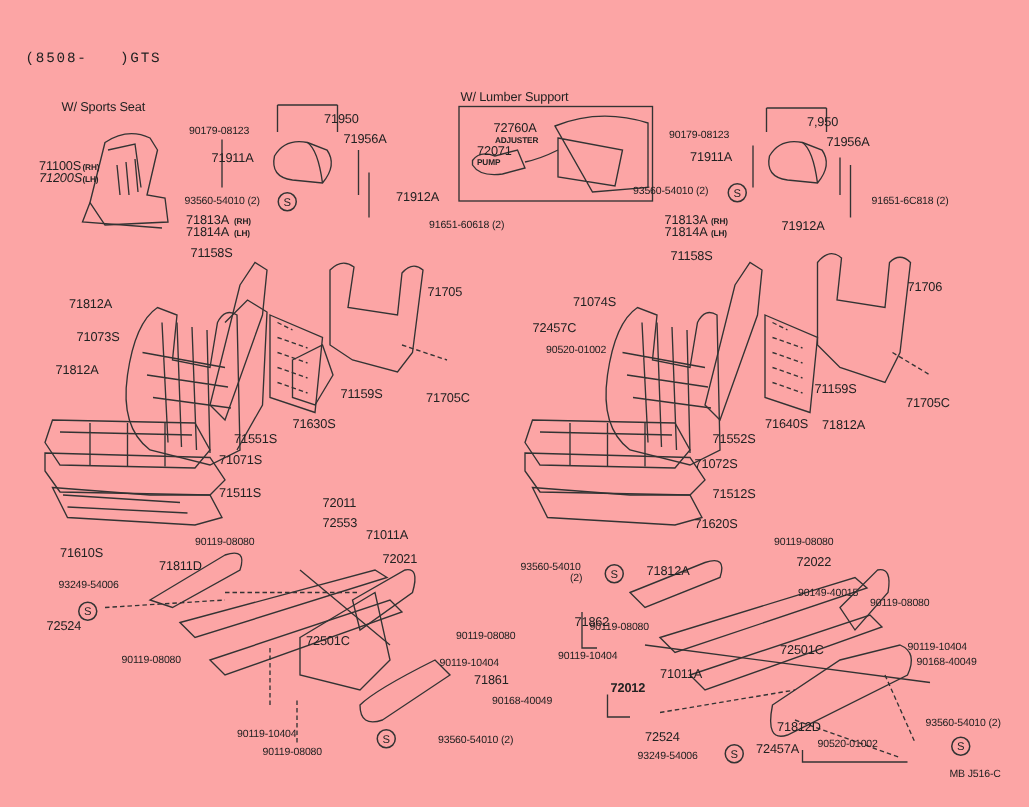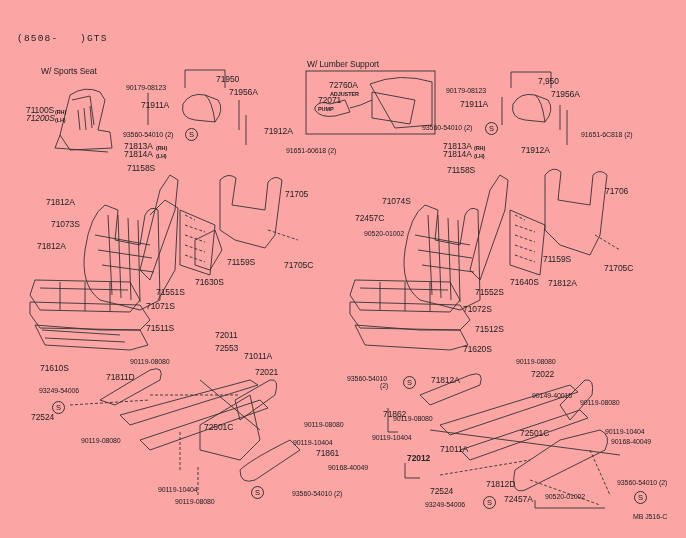--- a/index.html
+++ b/index.html
@@ -199,21 +199,21 @@
   <div class="lbl" style="left:383px;top:395px;margin-top:15px;">71862</div>
   <div class="lbl sm" style="left:532px;top:391px;">90149-40015</div>
   <div class="lbl sm" style="left:580px;top:398px;">90119-08080</div>
   <div class="lbl sm" style="left:393px;top:414px;">90119-08080</div>
   <div class="lbl" style="left:520px;top:429px;">72501C</div>
   <div class="lbl sm" style="left:372px;top:433px;">90119-10404</div>
   <div class="lbl sm" style="left:605px;top:427px;">90119-10404</div>
   <div class="lbl sm" style="left:611px;top:437px;">90168-40049</div>
   <div class="lbl" style="left:407px;top:454px;font-weight:bold;">72012</div>
   <div class="lbl" style="left:440px;top:445px;">71011A</div>
-  <div class="lbl" style="left:486px;top:480px;">71812D</div>
+  <div class="lbl" style="left:518px;top:480px;">71812D</div>
   <div class="lbl sm" style="left:617px;top:478px;">93560-54010 (2)</div>
   <div class="lbl" style="left:430px;top:487px;">72524</div>
   <div class="lbl" style="left:504px;top:495px;">72457A</div>
   <div class="lbl sm" style="left:545px;top:492px;">90520-01002</div>
   <div class="lbl sm" style="left:425px;top:500px;">93249-54006</div>
 
   <div class="lbl sm" style="left:633px;top:512px;">MB J516-C</div>
 </div>
 
 </body></html>

